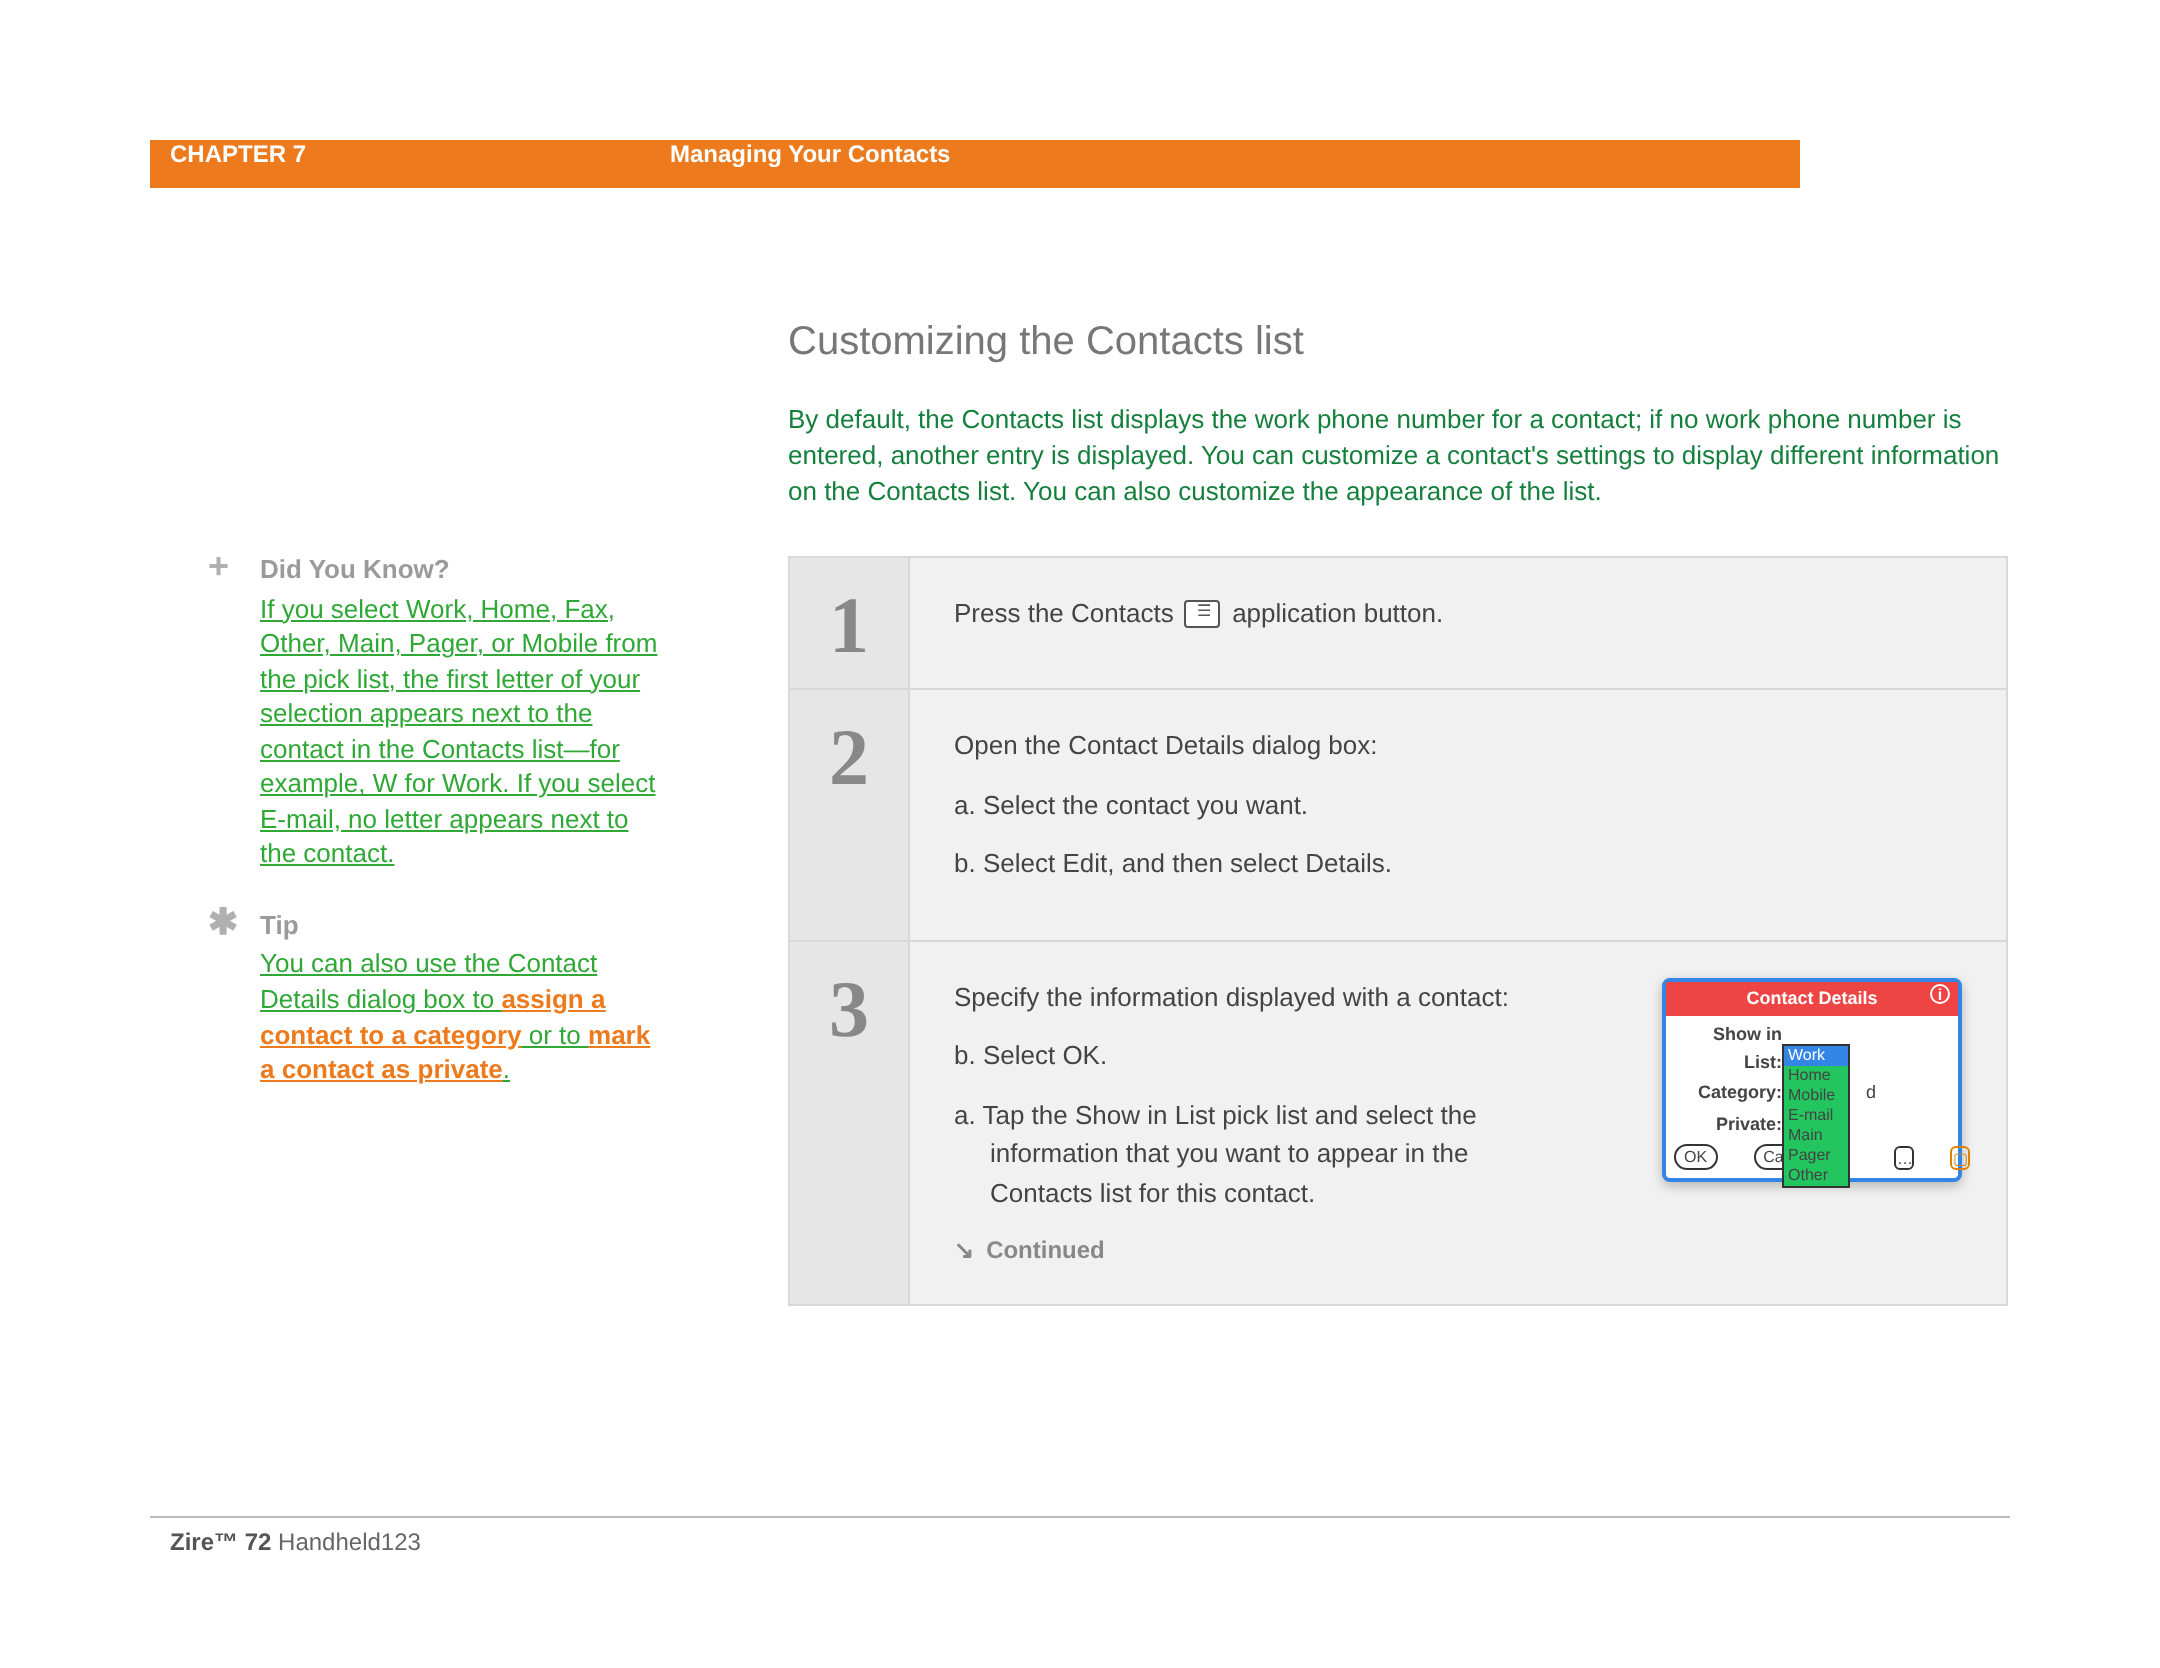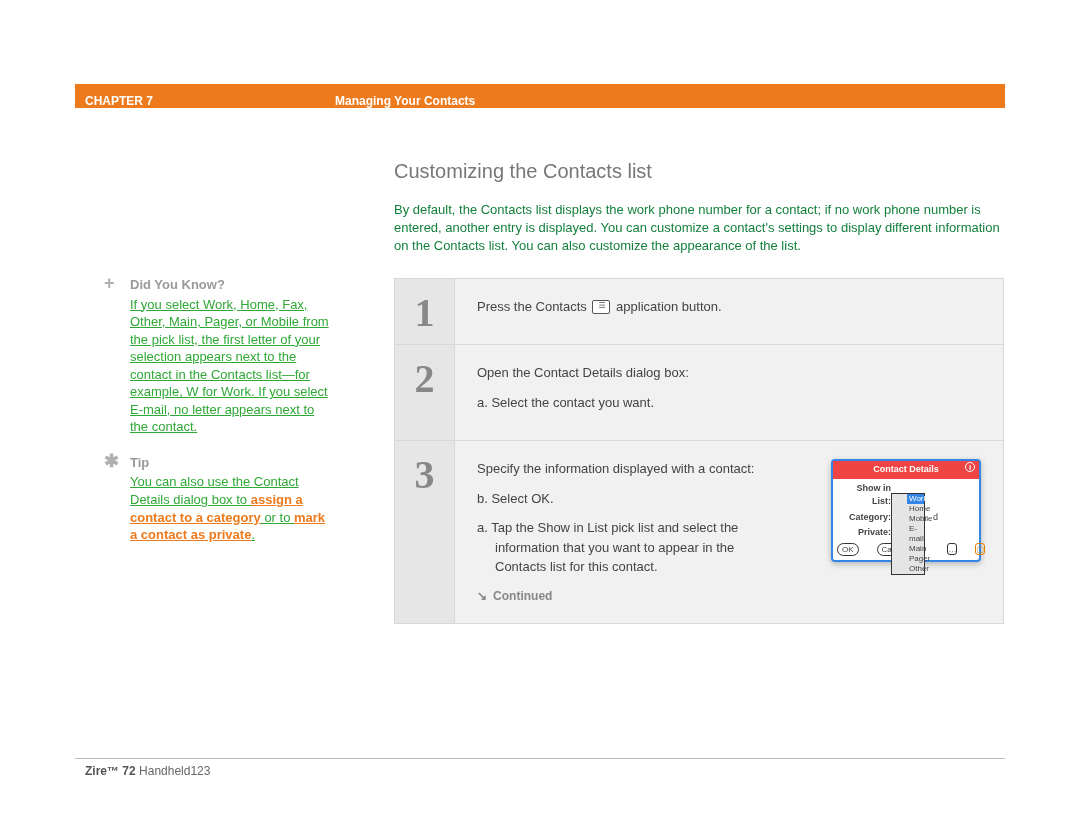--- a/index.html
+++ b/index.html
@@ -7,27 +7,27 @@
     font-family: Arial, Helvetica, sans-serif;
     background: #fff;
     width: 1080px;
     height: 834px;
     position: relative;
     font-size: 14px;
     color: #444;
   }
   .header-bar {
     position: absolute;
-    top: 84px;
+    top: 70px;
     left: 75px;
-    width: 930px;
+    width: 825px;
     height: 24px;
     background: #ed7a1c;
     display: flex;
-    align-items: flex-end;
+    align-items: flex-start;
     color: #fff;
     font-weight: bold;
     font-size: 12px;
   }
   .header-left { padding-left: 10px; width: 260px; }
   .header-right { padding-left: 0; }
 
   .sidebar {
     position: absolute;
     top: 276px;
@@ -183,24 +183,23 @@
     font-size: 8px;
     text-align: center;
     line-height: 11px;
   }
   .shot-btn-sm.orange { color: #e08000; border-color: #e08000; }
   .dropdown {
     position: absolute;
     top: 14px;
     left: 58px;
     width: 34px;
-    background: #e5e5e5;
+    background: #22c55e;
     border: 1px solid #333;
     z-index: 2;
-    padding-left: 15px;
   }
   .dropdown div { padding: 0 2px; font-size: 8px; line-height: 10px; }
   .dropdown .sel { background: #3385e6; color: #fff; }
 
   .footer-line {
     position: absolute;
     top: 758px;
     left: 75px;
     width: 930px;
     border-top: 1px solid #bbb;
@@ -258,20 +257,21 @@
       </div>
     </div>
 
     <div class="step-row">
       <div class="step-num-cell">
         <div class="step-num">2</div>
       </div>
       <div class="step-body">
         <p>Open the Contact Details dialog box:</p>
         <p class="sub">a.  Select the contact you want.</p>
+        <p class="sub">b.  Select Edit, and then select Details.</p>
       </div>
     </div>
 
     <div class="step-row">
       <div class="step-num-cell">
         <div class="step-num">3</div>
       </div>
       <div class="step-body">
         <div style="width:280px;">
           <p>Specify the information displayed with a contact:</p>

